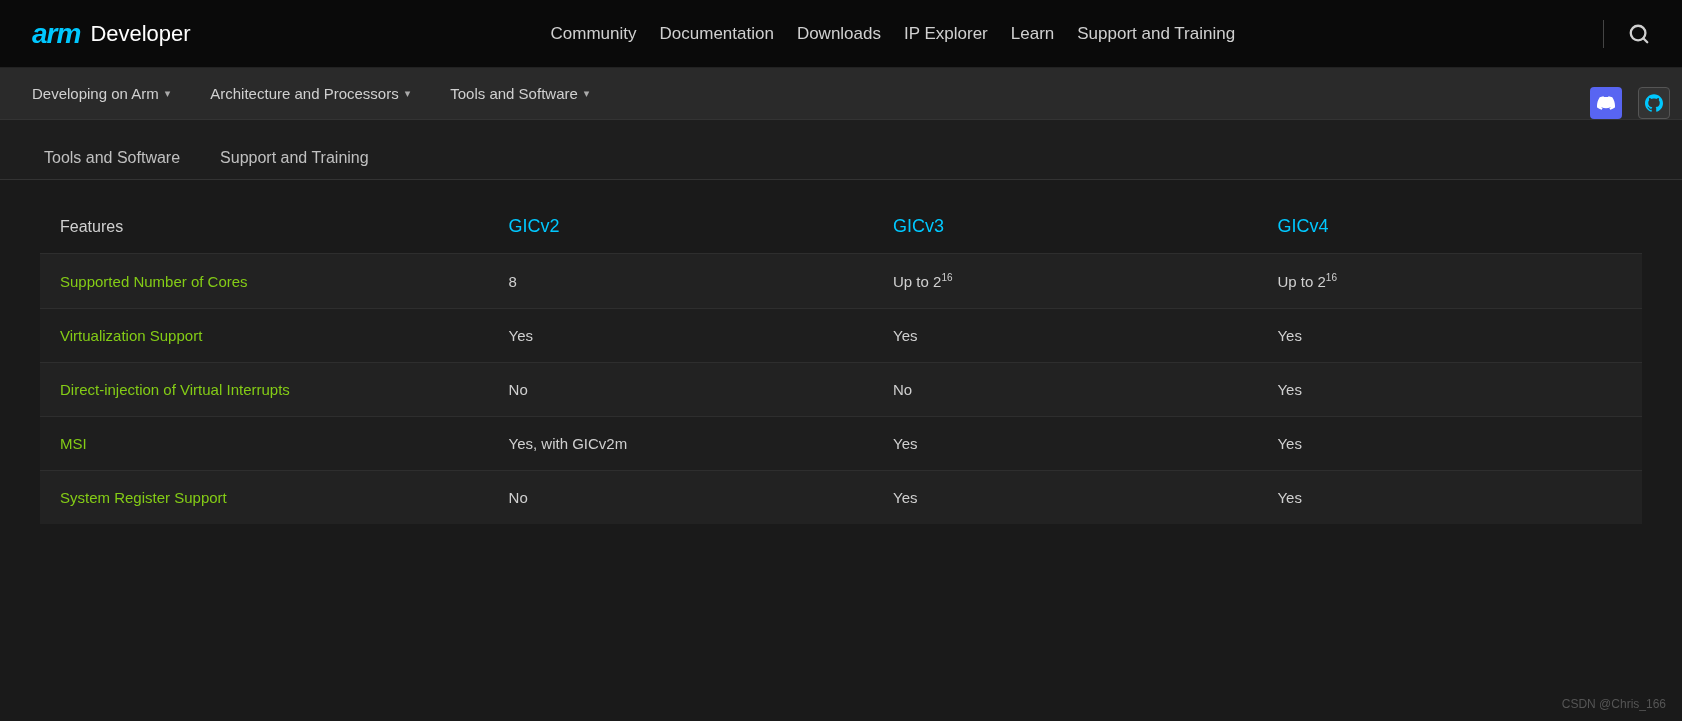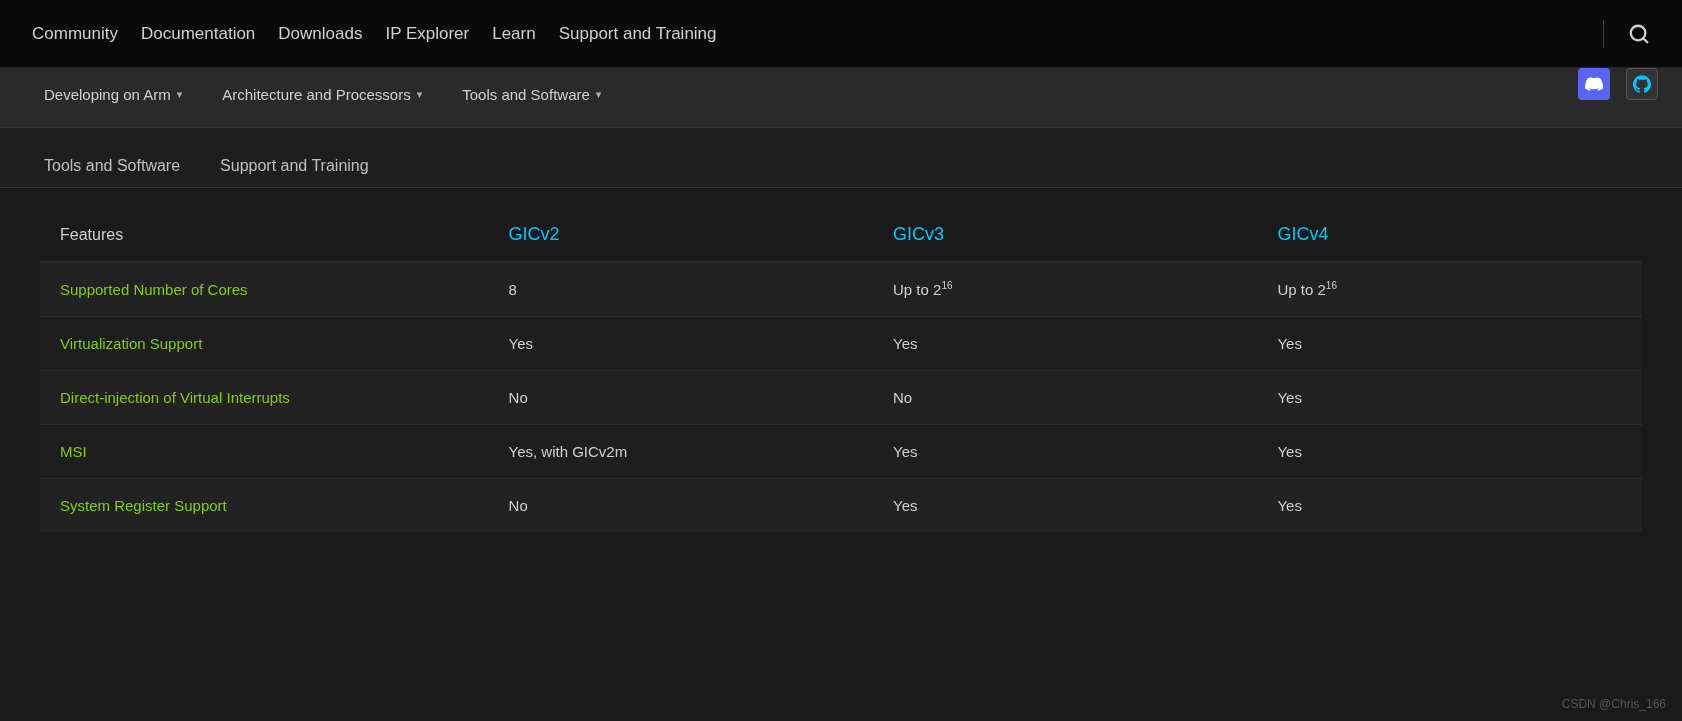--- a/index.html
+++ b/index.html
@@ -61,24 +61,24 @@
       color: #d0d0d0;
       font-size: 22px;
       display: flex;
       align-items: center;
     }
 
     
     .secondary-nav {
       background: #2a2a2a;
       display: flex;
-      align-items: flex-start;
+      align-items: flex-end;
       justify-content: space-between;
-      padding: 0 24px;
-      height: 60px;
+      padding: 0 12px;
+      height: 52px;
       border-bottom: 1px solid #333;
     }
     .secondary-nav-left {
       display: flex;
       align-items: center;
       gap: 0;
     }
     .secondary-nav-item {
       display: flex;
       align-items: center;
@@ -203,20 +203,24 @@
       right: 16px;
       font-size: 12px;
       color: #555;
       margin-left: 39px;
     }
   </style>
 </head>
 <body>
 
 <nav class="top-nav">
+  <div class="logo-area">
+    <span class="logo-arm">arm</span>
+    <span class="logo-developer">Developer</span>
+  </div>
   <div class="top-nav-links">
     <a>Community</a>
     <a>Documentation</a>
     <a>Downloads</a>
     <a>IP Explorer</a>
     <a>Learn</a>
     <a>Support and Training</a>
   </div>
   <div class="top-nav-right">
     <div class="nav-divider"></div>

